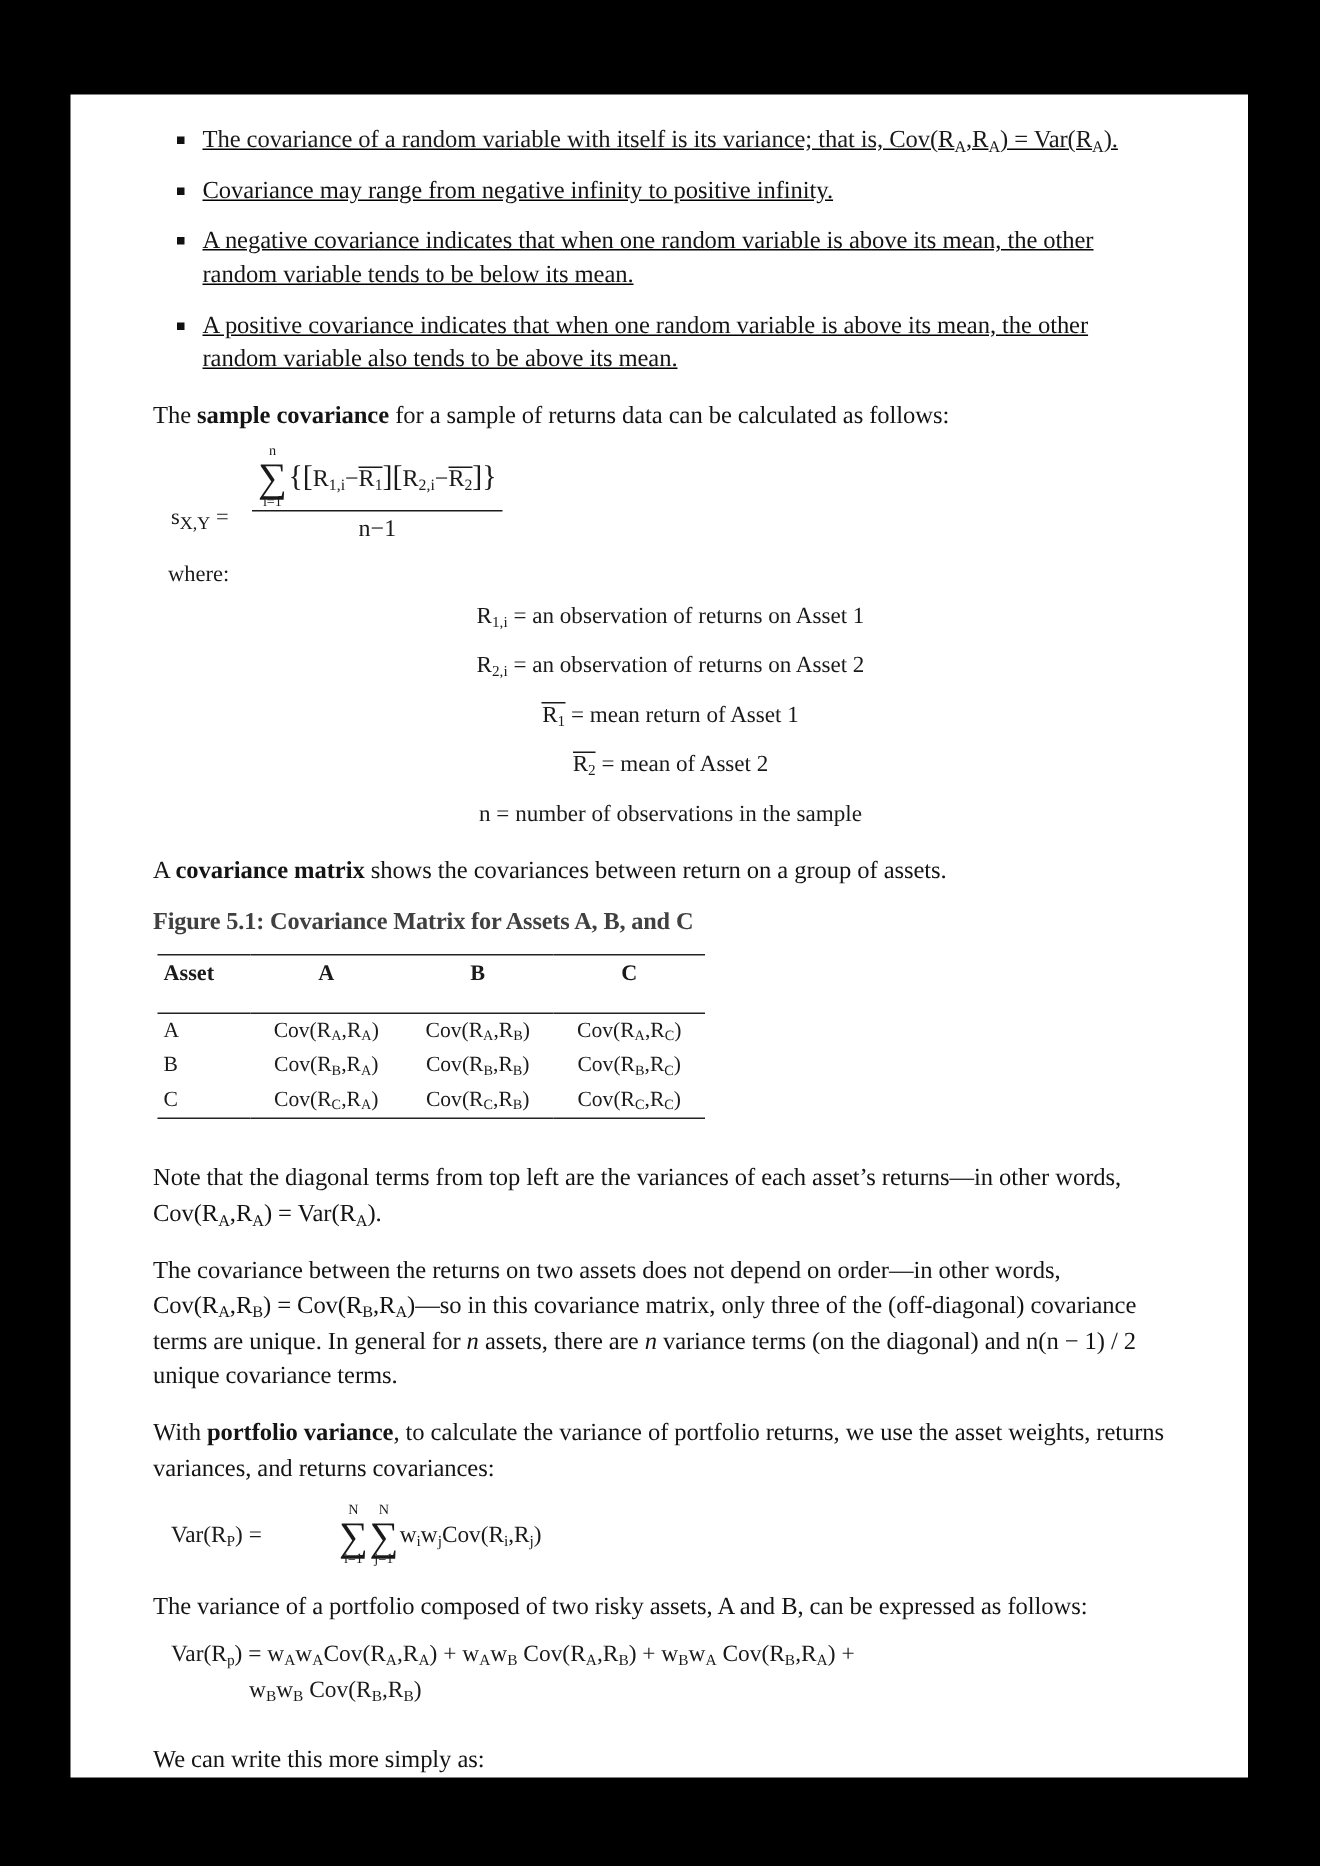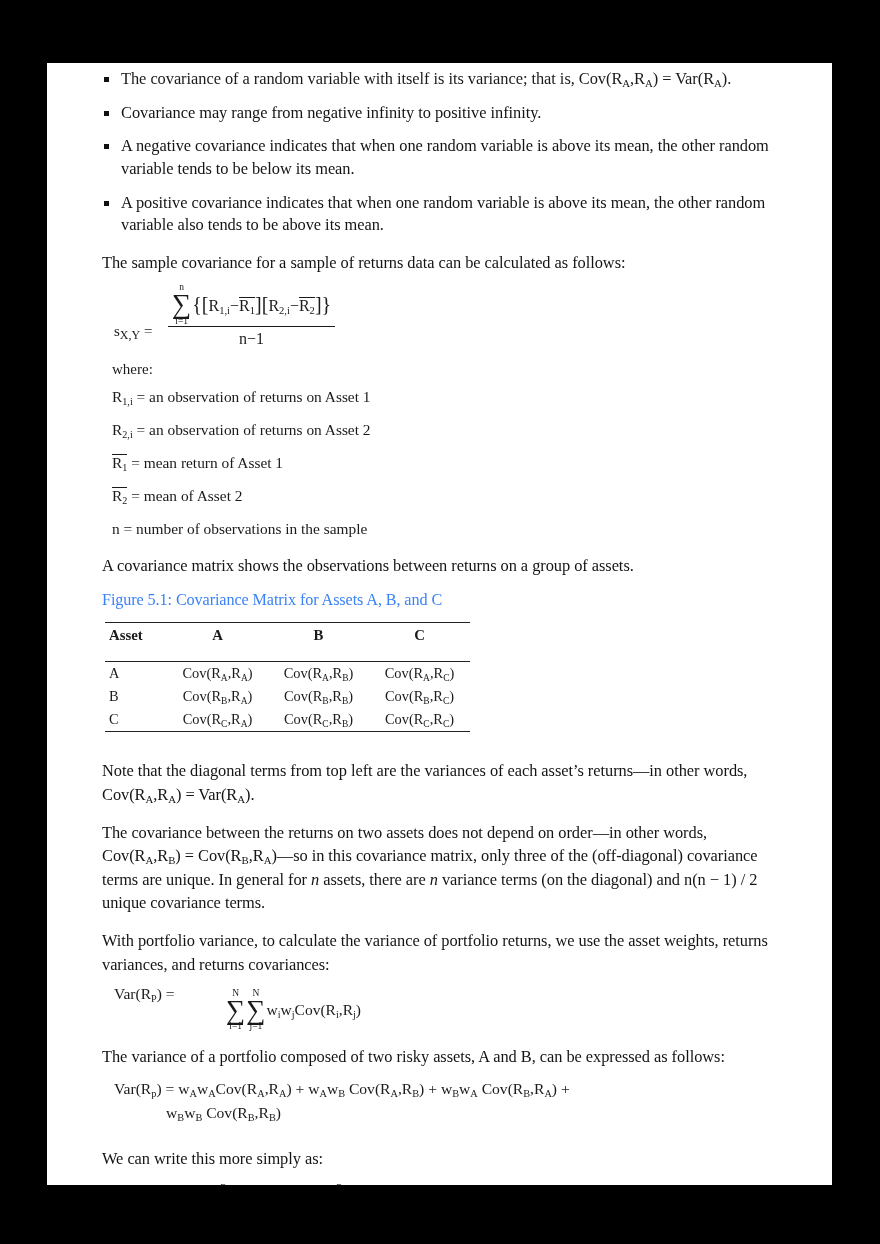--- a/index.html
+++ b/index.html
@@ -25,22 +25,23 @@
   .content {
     position: absolute;
     left: 55px;
     top: 5px;
     width: 680px;
   }
 
   
   ul.bullets {
     list-style: none;
-    margin: 0;
+    margin: 14px;
     padding: 0;
+    text-decoration: underline;
   }
   ul.bullets > li {
     position: relative;
     padding-left: 19px;
     margin: 0 0 11px 0;
     font-size: 16.4px;
     line-height: 1.38;
     color: #141414;
     letter-spacing: -0.05px;
   }
@@ -56,21 +57,21 @@
 
   
   p.body {
     font-size: 16.4px;
     line-height: 1.42;
     color: #141414;
     margin: 0 0 13px 0;
     letter-spacing: -0.05px;
   }
   p.body.tight { margin-bottom: 9px; }
-  b { font-weight: normal; }
+  b { font-weight: bold; }
   i { font-style: italic; }
 
   
   .math {
     font-family: "Liberation Serif", "DejaVu Serif", serif;
     color: #1a1a1a;
   }
   sub { font-size: 0.66em; vertical-align: -0.28em; line-height: 0; }
   sup { font-size: 0.66em; vertical-align: 0.55em; line-height: 0; }
   .ovl {
@@ -124,32 +125,32 @@
   }
   .sigma-stack .lim { font-size: 9.5px; }
   .sigma-stack .sig { font-size: 27px; }
   .brk { font-size: 20px; font-weight: 300; }
 
   
   .where-label {
     font-size: 15px;
     margin: 10px 0 10px 10px;
   }
-  .where-list { margin: 0 0 0 10px; }
+  .where-list { margin: 0 0 0 10px; text-align: center; }
   .where-list .wrow {
     font-size: 15.4px;
     margin-bottom: 15px;
     white-space: nowrap;
   }
 
   
   .fig-caption {
     font-size: 16.2px;
-    font-weight: normal;
-    color: #3b82f6;
+    font-weight: bold;
+    color: #404040;
     margin: 14px 0 12px 0;
     letter-spacing: -0.1px;
   }
   table.cov {
     border-collapse: collapse;
     margin: 0 0 0 3px;
     width: 365px;
     table-layout: fixed;
   }
   table.cov th, table.cov td {
@@ -170,21 +171,21 @@
   table.cov .rowhdr { text-align: left; padding-left: 4px; width: 62px; }
   table.cov col.c1 { width: 62px; }
 
   
   .eq-portsum {
     position: relative;
     height: 52px;
     margin: 8px 0 6px 0;
   }
   .eq-portsum .lhs {
-    position: absolute; left: 12px; top: 0; font-size: 15.5px;
+    position: absolute; left: 12px; top: 16px; font-size: 15.5px;
   }
   .eq-portsum .rhs {
     position: absolute; left: 124px; top: 4px;
     font-size: 15.5px; white-space: nowrap;
     display: flex; align-items: center;
   }
 
   .eq-two {
     margin: 6px 0 6px 0;
     font-size: 15.6px;
@@ -262,21 +263,21 @@
         <span class="ovl"><span>R</span><sub>2</sub></span>
         <span>= mean of Asset 2</span>
       </div>
       <div class="wrow">
         <span>n</span>
         <span>= number of observations in the sample</span>
       </div>
     </div>
 
     <p class="body" style="margin-top:16px;">
-      <span>A </span><b>covariance matrix</b><span> shows the observations between returns on a group of assets.</span>
+      <span>A </span><b>covariance matrix</b><span> shows the covariances between return on a group of assets.</span>
     </p>
 
     <div class="fig-caption">Figure 5.1: Covariance Matrix for Assets A, B, and C</div>
 
     <table class="cov math">
       <colgroup>
           <col class="c1">
           <col>
           <col>
           <col>

